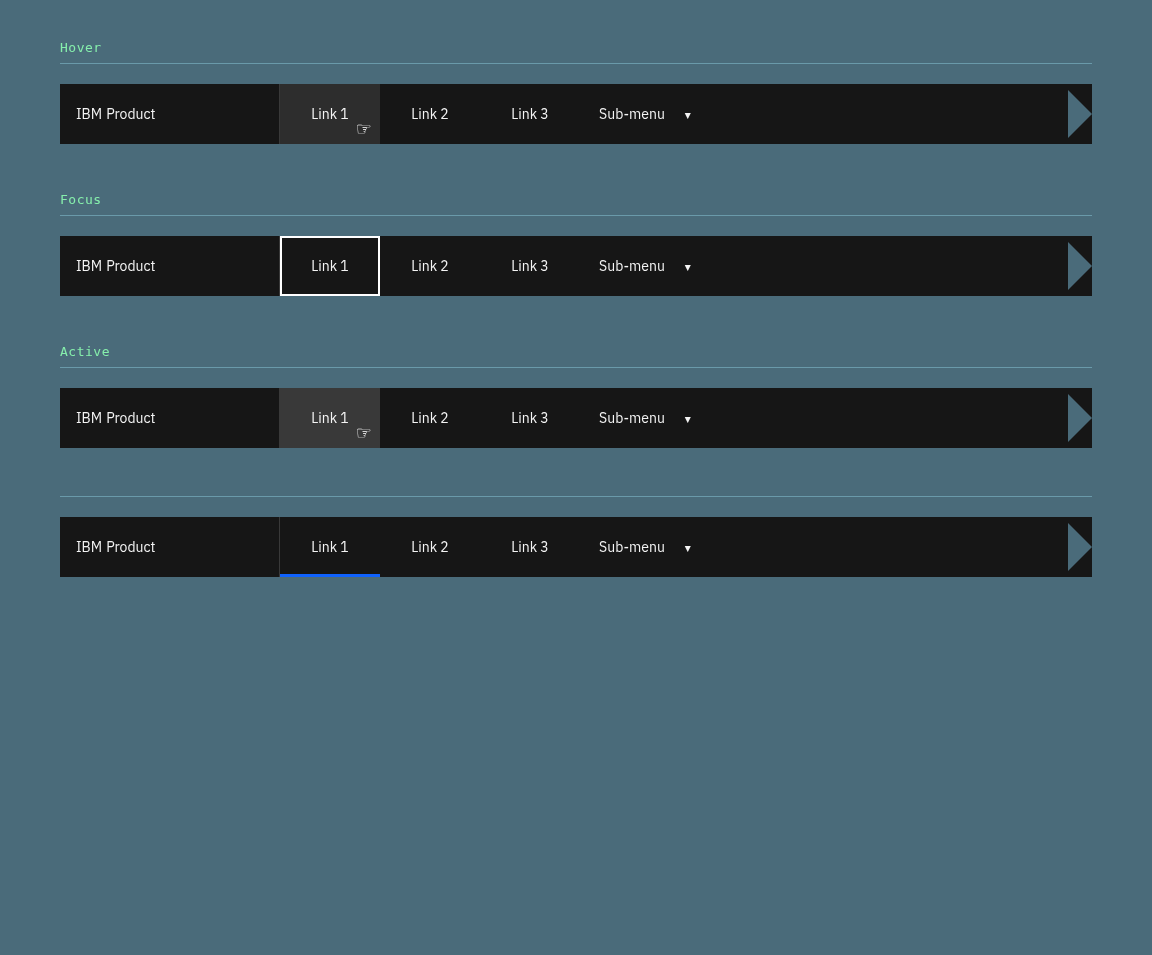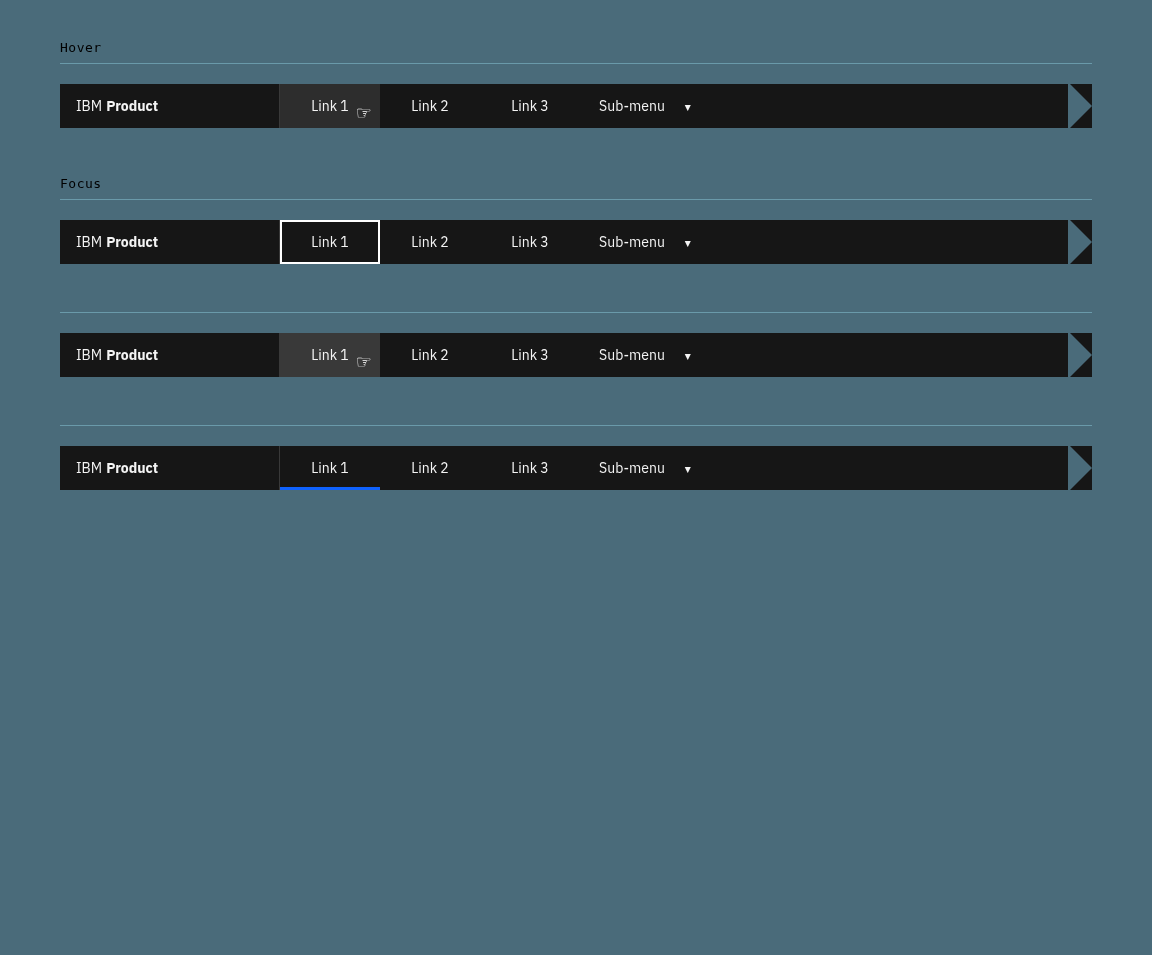--- a/index.html
+++ b/index.html
@@ -11,38 +11,38 @@
       min-height: 955px;
       width: 1152px;
     }
 
     .section {
       margin-bottom: 48px;
     }
 
     .section-label {
       font-size: 13px;
-      color: #000000;
+      color: #86efac;
       font-family: monospace;
       letter-spacing: 0.5px;
       margin-bottom: 8px;
     }
 
     .section-divider {
       border: none;
       border-top: 1px solid #6a9aaa;
       margin-bottom: 20px;
     }
 
     
     .navbar {
       display: flex;
       align-items: stretch;
       background-color: #161616;
-      height: 44px;
+      height: 60px;
       position: relative;
       overflow: hidden;
     }
 
     .navbar-brand {
       display: flex;
       align-items: center;
       padding: 0 16px;
       border-right: 1px solid #393939;
       white-space: nowrap;
@@ -50,21 +50,21 @@
       font-size: 14px;
       min-width: 220px;
     }
 
     .navbar-brand span.ibm {
       font-weight: 400;
       margin-right: 4px;
     }
 
     .navbar-brand span.product {
-      font-weight: 700;
+      font-weight: 400;
     }
 
     .navbar-links {
       display: flex;
       align-items: stretch;
       flex: 1;
     }
 
     .nav-link {
       display: flex;
@@ -206,20 +206,21 @@
         <span class="chevron">▾</span>
       </div>
     </div>
     <div class="navbar-end">
       <div class="navbar-notch"></div>
     </div>
   </div>
 </div>
 
 <div class="section">
+  <div class="section-label">Active</div>
   <hr class="section-divider">
   <div class="navbar active">
     <div class="navbar-brand">
       <span class="ibm">IBM</span>
       <span class="product">Product</span>
     </div>
     <div class="navbar-links">
       <div class="nav-link nav-link-active cursor-pointer">Link 1</div>
       <div class="nav-link">Link 2</div>
       <div class="nav-link">Link 3</div>

